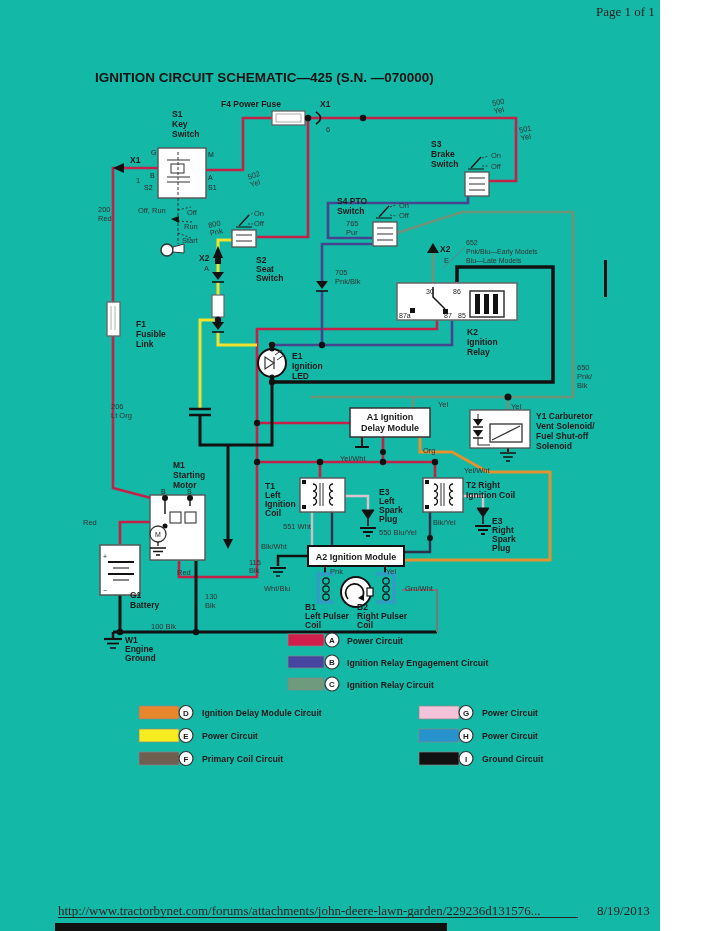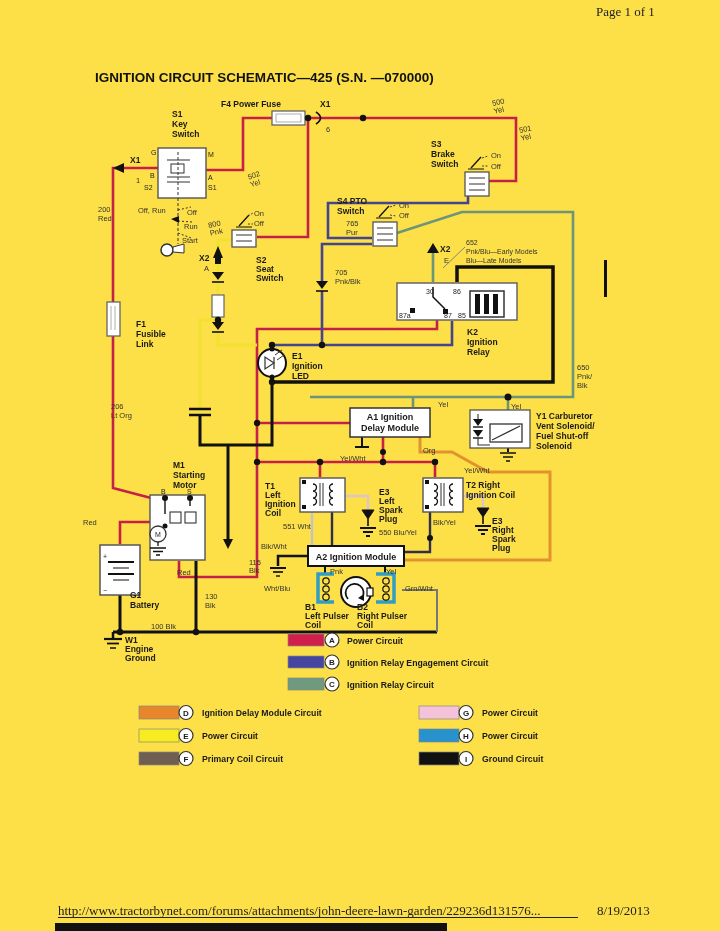--- a/index.html
+++ b/index.html
@@ -1,16 +1,16 @@
 <!DOCTYPE html>
 <html><head>
 <meta charset="utf-8">
 <style>
   html,body{margin:0;padding:0;background:#fff;}
-  .page{position:relative;width:720px;height:931px;background:#fde047;overflow:hidden;}
+  .page{position:relative;width:660px;height:931px;background:#14b8a6;overflow:hidden;}
   svg{position:absolute;left:0;top:0;font-family:"Liberation Sans",sans-serif;}
   text{fill:#1a1a1a;}
   .hdr{font:13px "Liberation Serif",serif;fill:#222;}
   .ttl{font-weight:bold;font-size:13.5px;fill:#111;}
   .c{font-weight:bold;font-size:8.5px;fill:#1a1a1a;}
   .c9{font-weight:bold;font-size:9px;fill:#1a1a1a;}
   .w{font-size:7.5px;fill:#333;}
   .w7{font-size:7px;fill:#333;}
   .t{font-size:7px;fill:#222;}
   .leg{font-weight:bold;font-size:8.7px;fill:#1a1a1a;}

